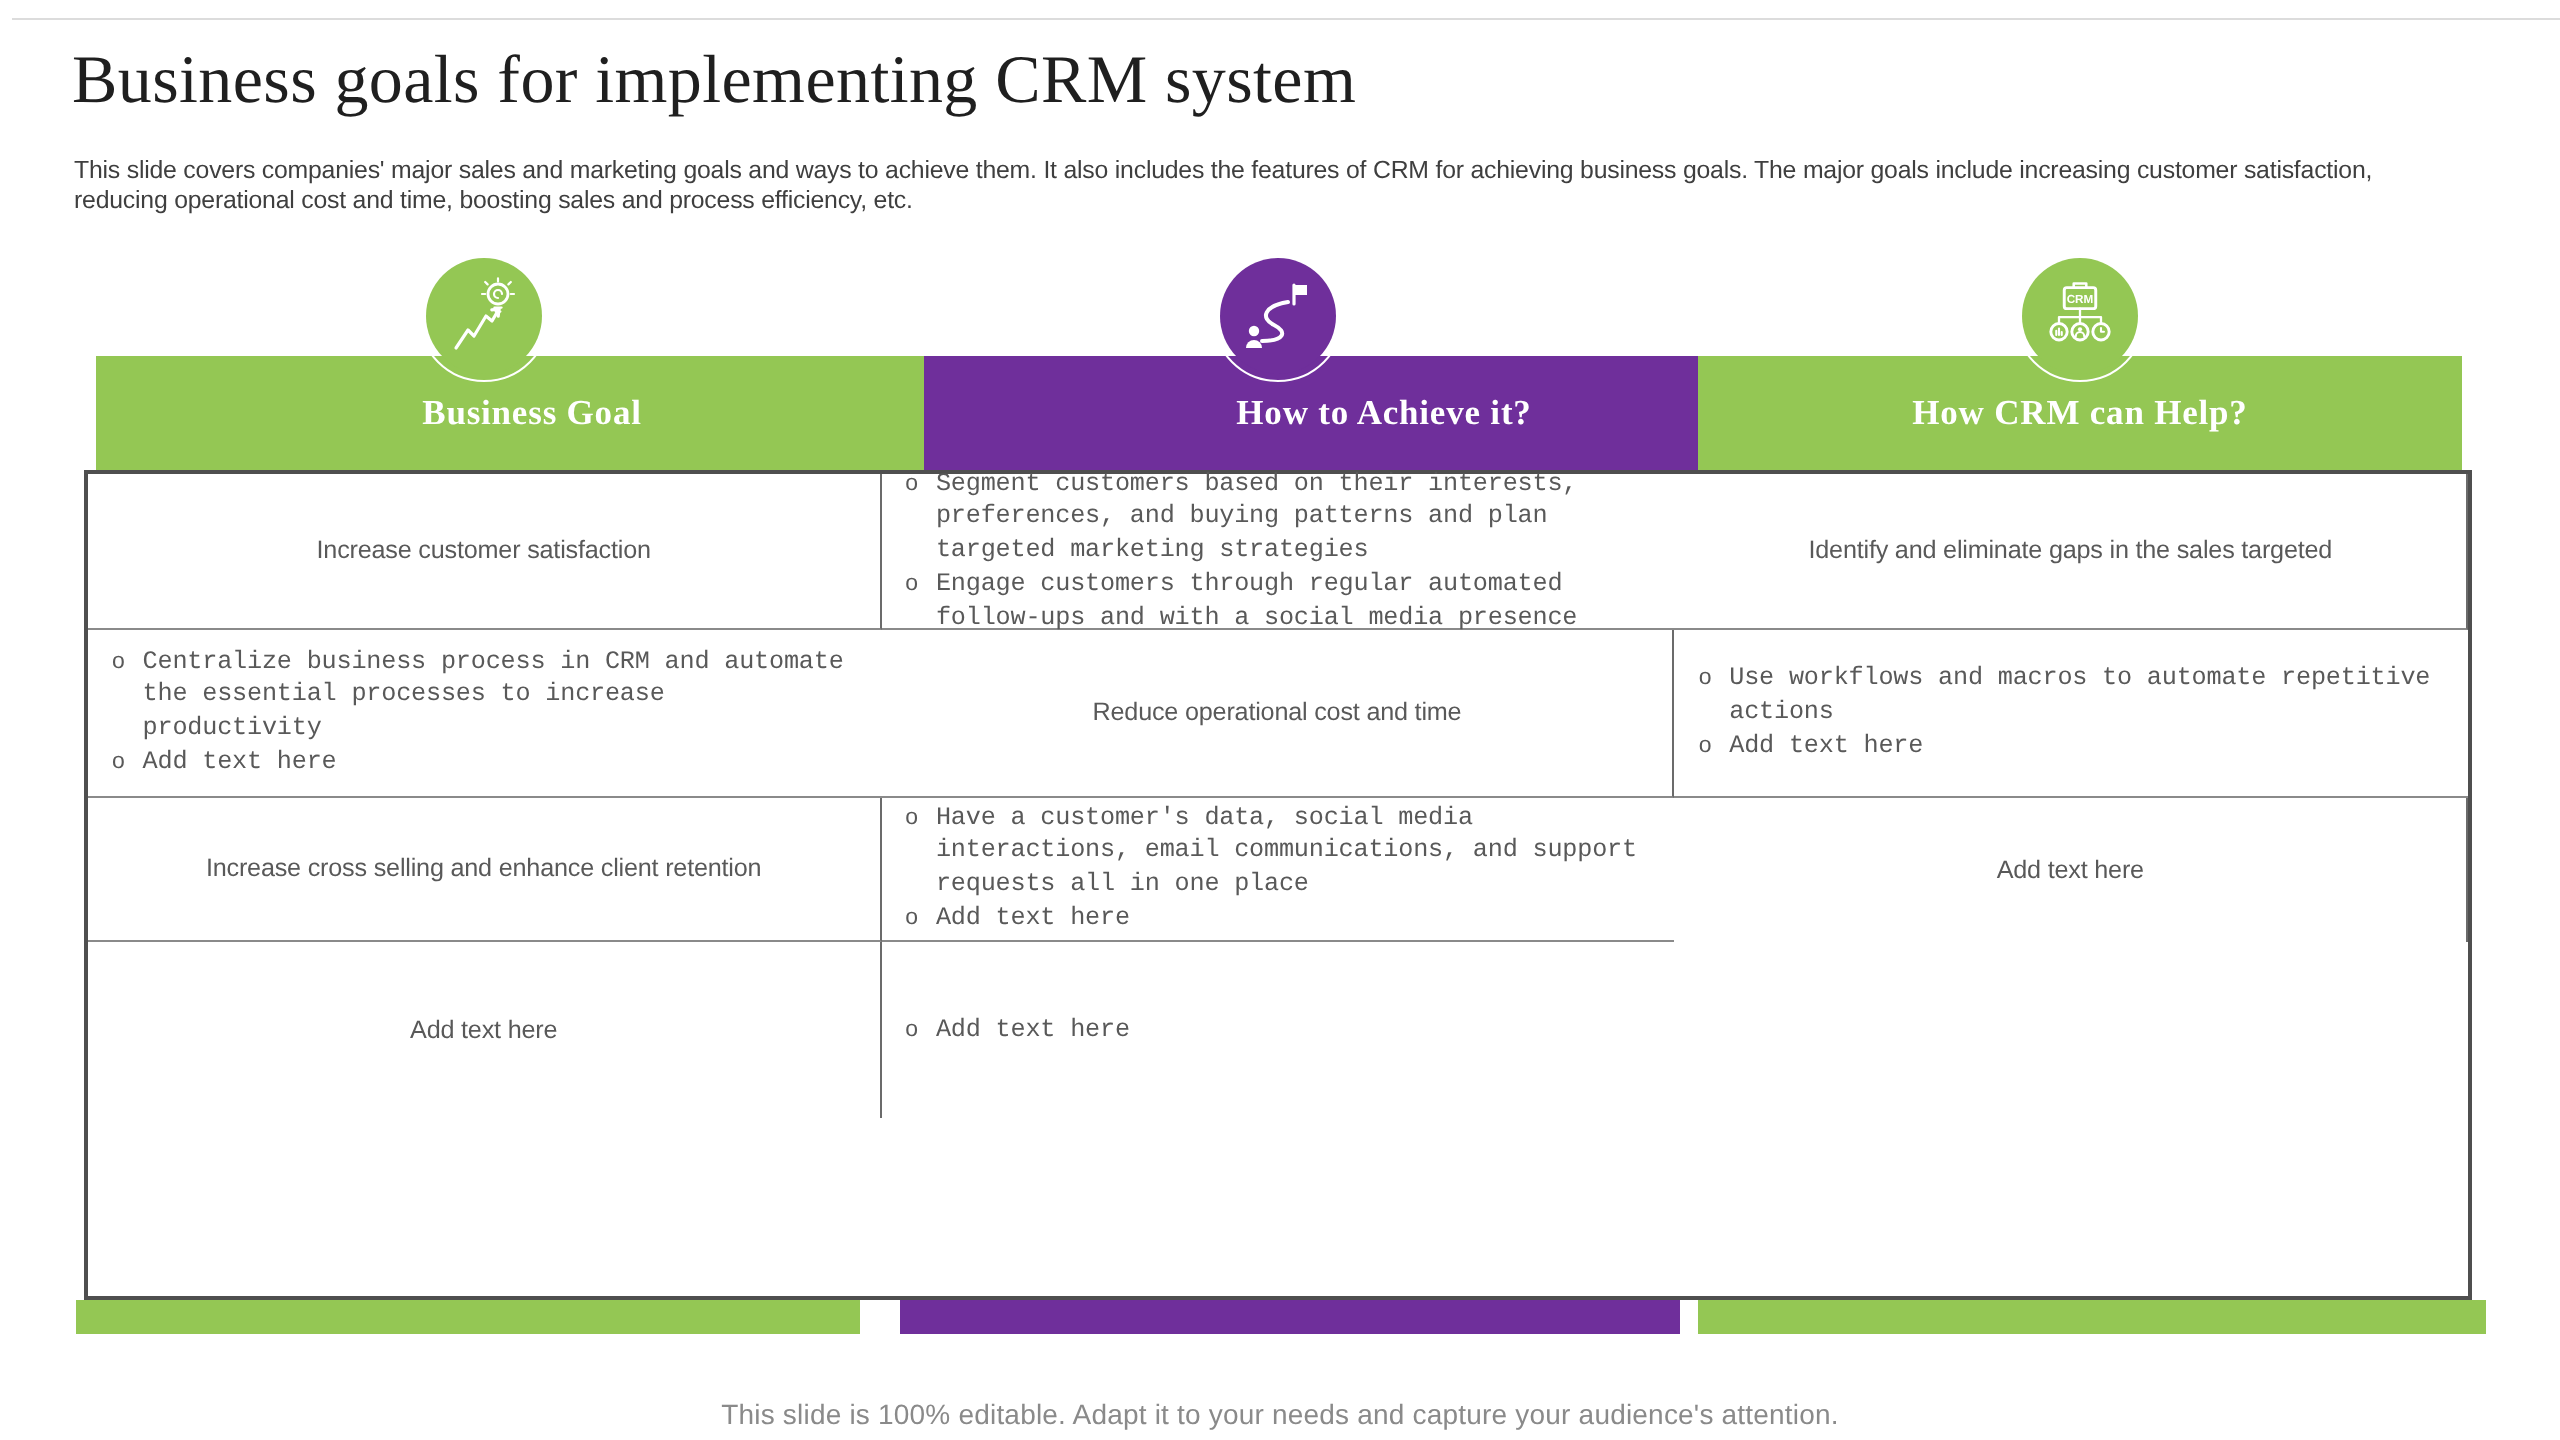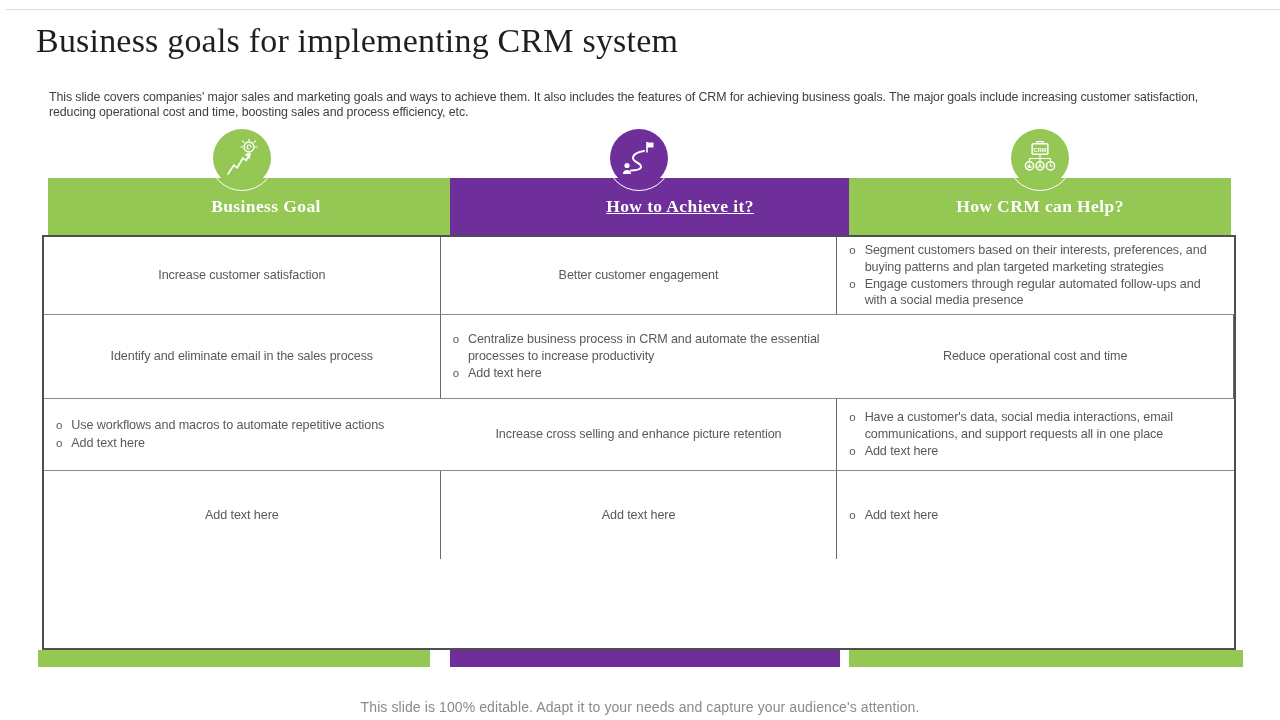--- a/index.html
+++ b/index.html
@@ -7,21 +7,21 @@
     width:1280px;height:720px;position:relative;background:#ffffff;
     font-family:"Liberation Sans", sans-serif;overflow:hidden;
   }
   .top-rule{position:absolute;left:6px;right:0;top:9px;height:1px;background:#dcdcdc;}
   .title{
     position:absolute;left:36px;top:22px;margin:0;width:1000px;
     font-family:"Liberation Serif", serif;font-size:34px;font-weight:400;
     color:#1f1f1f;letter-spacing:.2px;
   }
   .desc{
-    position:absolute;left:37px;top:78px;width:1192px;margin:12px;
+    position:absolute;left:37px;top:78px;width:1192px;margin:0;
     font-size:12.4px;line-height:1.18;color:#3f3f3f;letter-spacing:-0.1px;
   }
   
   .icon-circle{
     position:absolute;top:129px;width:58px;height:58px;border-radius:50%;
     display:flex;align-items:center;justify-content:center;z-index:3;
   }
   .icon-circle::after{
     content:"";position:absolute;inset:-4px;border:1.5px solid #ffffff;border-radius:50%;
   }
@@ -43,21 +43,21 @@
     box-sizing:border-box;border-right:1px solid #6b6b6b;border-bottom:1px solid #8a8a8a;
     display:flex;align-items:center;justify-content:center;text-align:center;
     font-size:12.6px;color:#595959;line-height:1.3;padding:6px 28px;letter-spacing:-0.1px;
   }
   .cell.last-col{border-right:none;}
   .cell.last-row{border-bottom:none;}
   .cell.bullets{justify-content:flex-start;align-items:center;text-align:left;padding:6px 14px 6px 10px;}
   .blist{list-style:none;margin:0;padding:0;display:flex;flex-direction:column;gap:1px;}
   .bitem{display:flex;align-items:flex-start;gap:9px;}
   .bullet-glyph{font-size:11.5px;line-height:1.45;flex:0 0 auto;padding-left:2px;}
-  .btext{flex:1;}
+  .btext{flex:1;font-family:Liberation Mono, monospace;}
   
   .bbar{position:absolute;top:650px;height:17px;z-index:2;}
   .footer{
     position:absolute;left:0;top:699px;width:100%;text-align:center;
     font-size:14px;color:#8a8a8a;letter-spacing:.1px;
   }
   svg{display:block;}
 </style>
 </head>
 <body>
@@ -96,41 +96,40 @@
     <circle cx="20" cy="27.5" r="3.9"></circle>
     <circle cx="30" cy="27.5" r="3.9"></circle>
     <path d="M8.7 29 v-2 M10 29 v-3 M11.3 29 v-1.4" stroke-width="1"></path>
     <circle cx="20" cy="26.3" r="1" fill="#ffffff" stroke="none"></circle>
     <path d="M18 29.6 a2 2 0 0 1 4 0" stroke-width="1"></path>
     <path d="M30 27.5 v-1.8 M30 27.5 h1.4" stroke-width="1"></path>
   </svg>
 </div>
 
 <div class="hdr bg-green" style="left:48px;width:436px;">Business Goal</div>
-<div class="hdr bg-purple" style="left:450px;width:460px;text-decoration:underline;">How to Achieve it?</div>
+<div class="hdr bg-purple" style="left:462px;width:460px;">How to Achieve it?</div>
 <div class="hdr bg-green" style="left:849px;width:382px;">How CRM can Help?</div>
 
 <div class="tbody">
 
   <div class="cell">Increase customer satisfaction</div>
-  <div class="cell">Better customer engagement</div>
   <div class="cell bullets last-col">
     <ul class="blist">
       <li class="bitem">
           <span class="bullet-glyph">o</span>
           <span class="btext">Segment customers based on their interests, preferences, and buying patterns and plan targeted marketing strategies</span>
         </li>
       <li class="bitem">
           <span class="bullet-glyph">o</span>
           <span class="btext">Engage customers through regular automated follow-ups and with a social media presence</span>
         </li>
     </ul>
   </div>
 
-  <div class="cell">Identify and eliminate email in the sales process</div>
+  <div class="cell">Identify and eliminate gaps in the sales targeted</div>
   <div class="cell bullets last-col">
     <ul class="blist">
       <li class="bitem">
           <span class="bullet-glyph">o</span>
           <span class="btext">Centralize business process in CRM and automate the essential processes to increase productivity</span>
         </li>
       <li class="bitem">
           <span class="bullet-glyph">o</span>
           <span class="btext">Add text here</span>
         </li>
@@ -144,21 +143,21 @@
           <span class="bullet-glyph">o</span>
           <span class="btext">Use workflows and macros to automate repetitive actions</span>
         </li>
       <li class="bitem">
           <span class="bullet-glyph">o</span>
           <span class="btext">Add text here</span>
         </li>
     </ul>
   </div>
 
-  <div class="cell">Increase cross selling and enhance picture retention</div>
+  <div class="cell">Increase cross selling and enhance client retention</div>
   <div class="cell bullets last-col">
     <ul class="blist">
       <li class="bitem">
           <span class="bullet-glyph">o</span>
           <span class="btext">Have a customer's data, social media interactions, email communications, and support requests all in one place</span>
         </li>
       <li class="bitem">
           <span class="bullet-glyph">o</span>
           <span class="btext">Add text here</span>
         </li>

